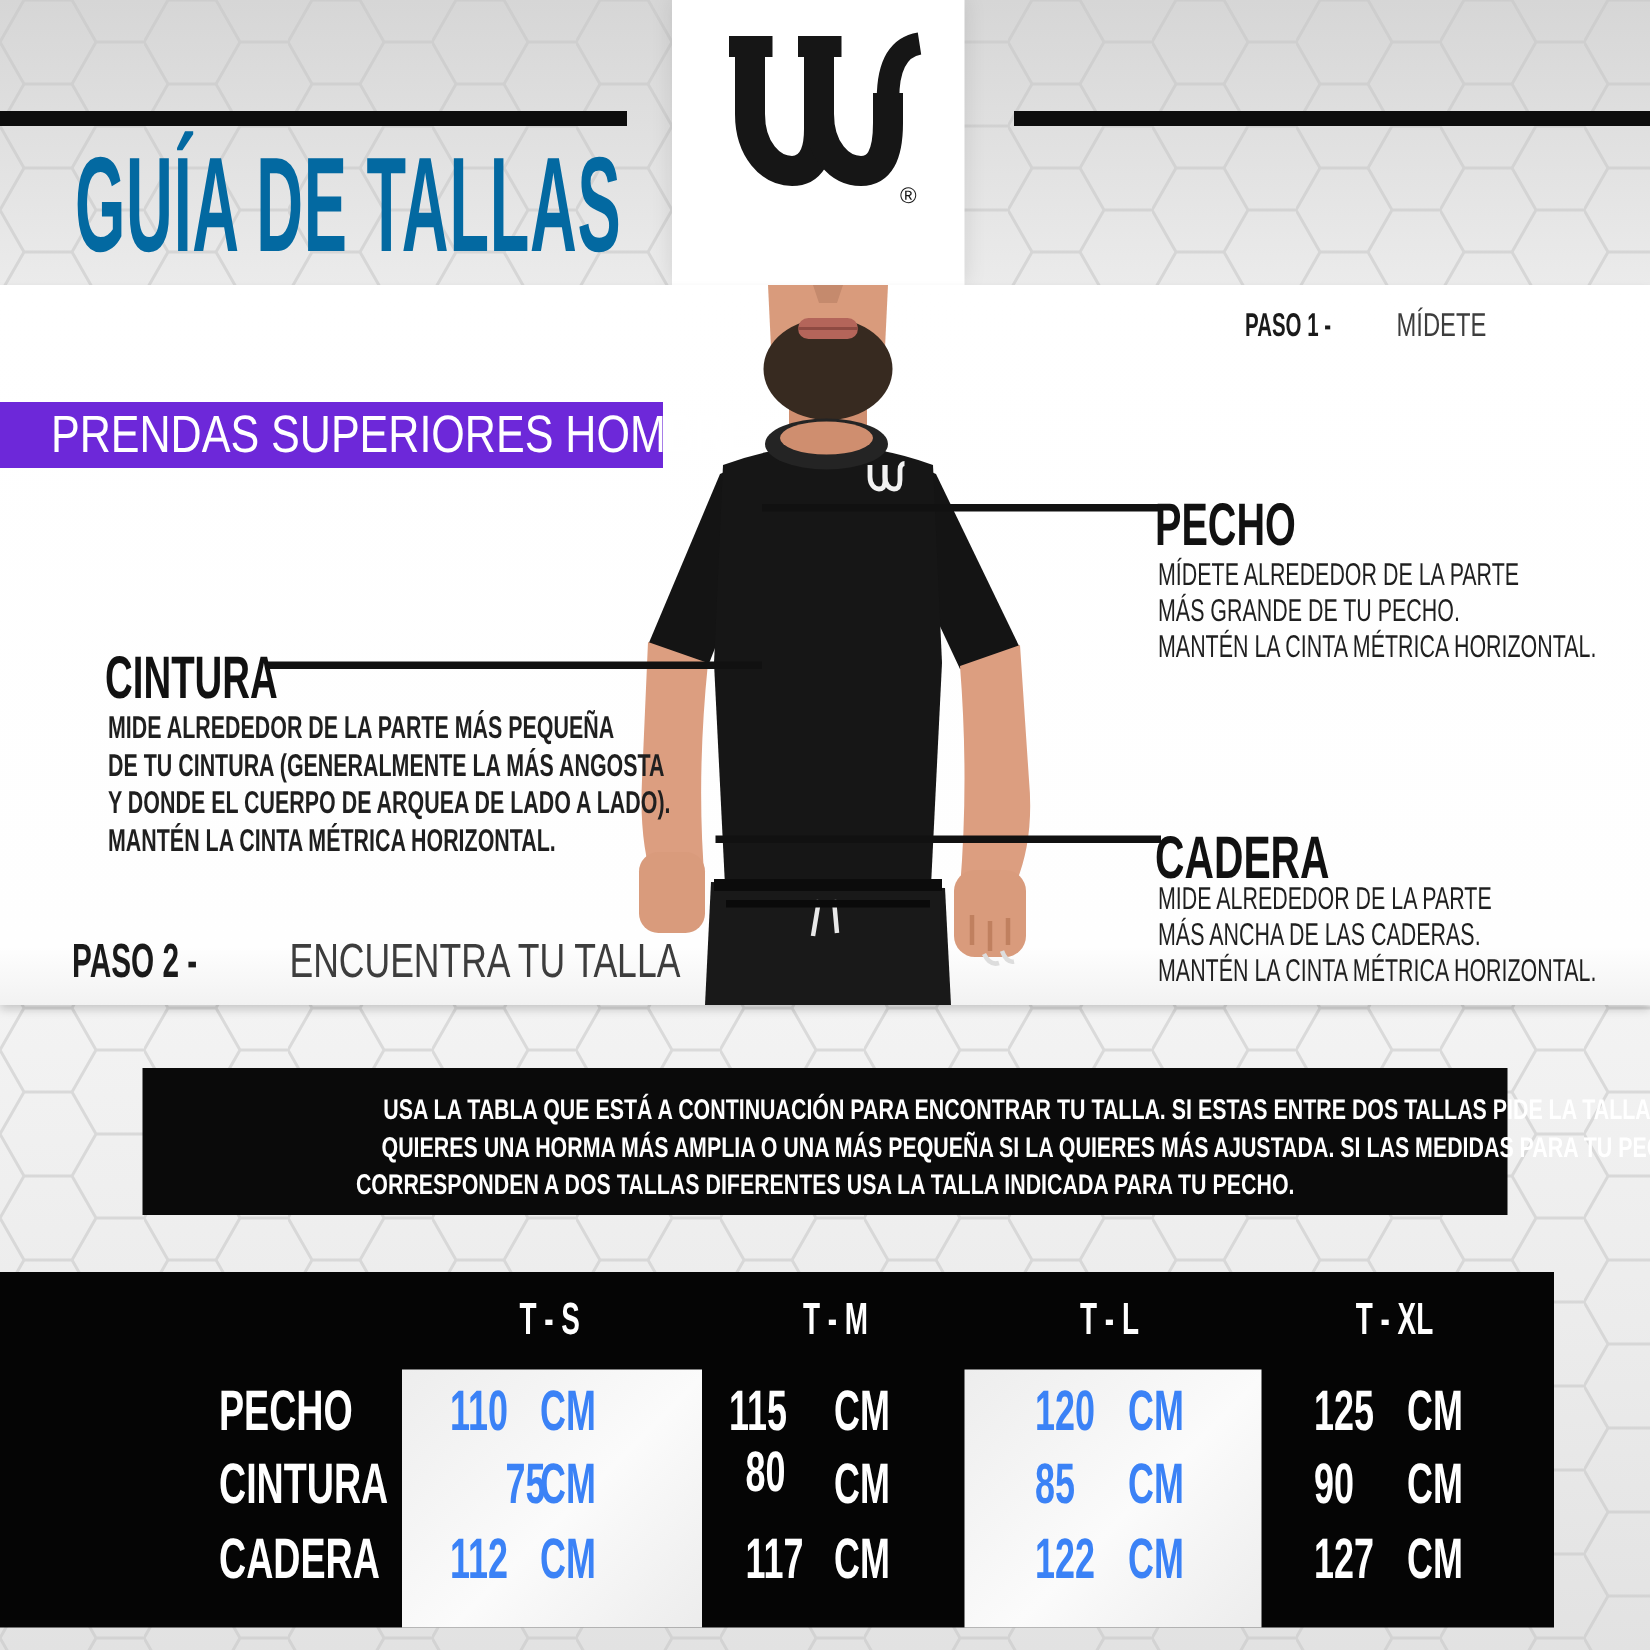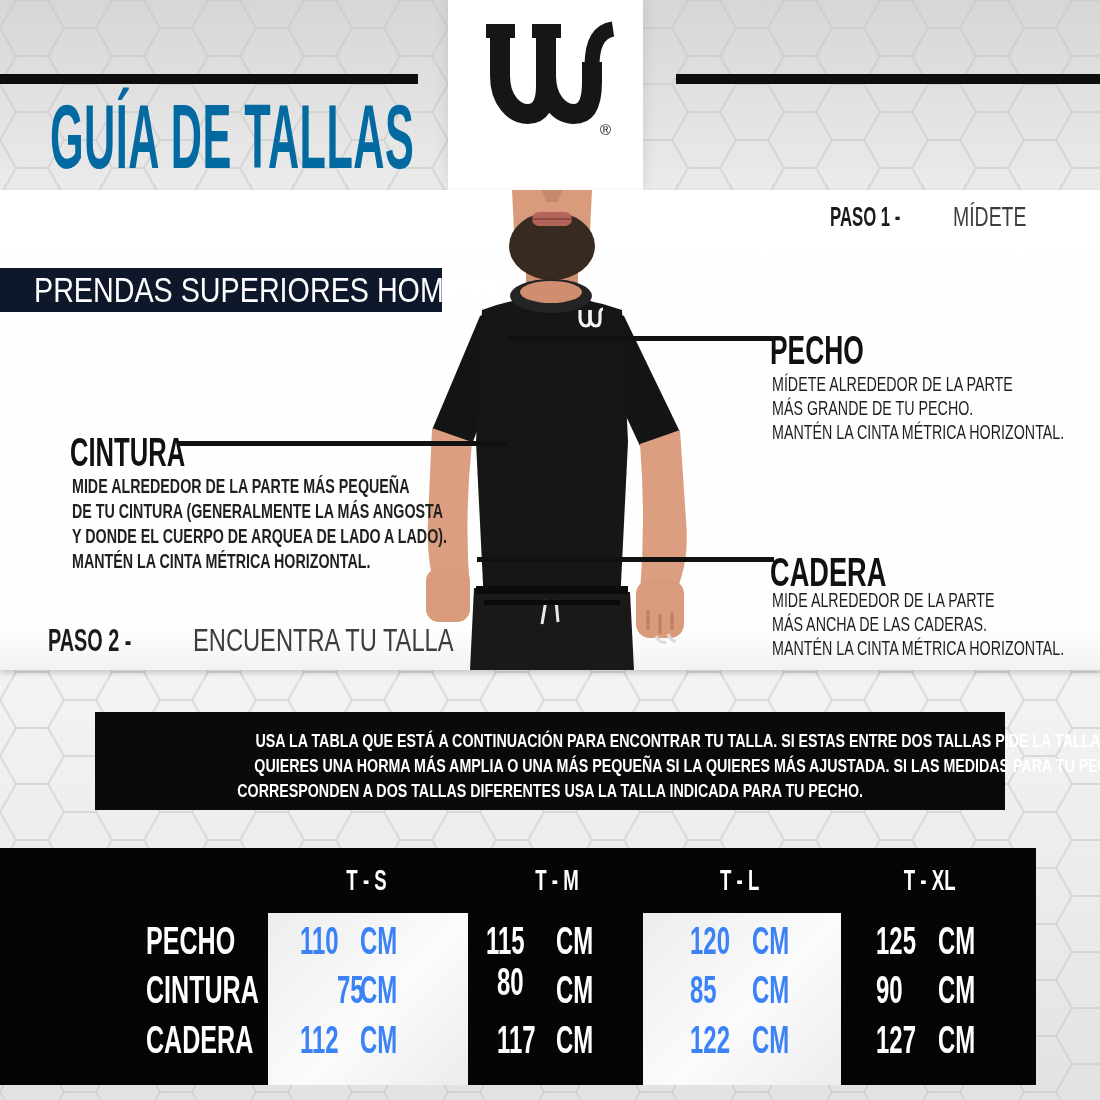--- a/index.html
+++ b/index.html
@@ -12,21 +12,21 @@
   .ptr{background:#111111;height:5px;}
   .h-big{font-weight:700;color:#0369a1;}
   .h-mid{font-weight:700;color:#111111;}
   .desc{font-size:21px;line-height:24px;color:#1f1f1f;font-weight:400;}
   .desc .cx{transform:scaleX(0.68);}
   .paso-b{font-weight:700;color:#1a1a1a;}
   .paso-l{font-weight:400;color:#3d3d3d;}
   .white-band{background:linear-gradient(180deg,#ffffff 0%,#fefefe 92%,#f2f2f2 100%);
               box-shadow:0 3px 6px rgba(0,0,0,0.18);}
   .wpanel{background:#ffffff;box-shadow:0 0 14px rgba(0,0,0,0.10);}
-  .banner{background:#0f172a;color:#ffffff;}
+  .banner{background:#6d28d9;color:#ffffff;}
   .instr{background:#0a0a0a;color:#ffffff;text-align:center;}
   .instr-line{font-size:19px;line-height:25px;font-weight:700;}
   .instr-line .cxc{transform:scaleX(0.75);}
   .tbl{background:#050505;}
   .tbl-h{font-size:30px;line-height:30px;font-weight:700;color:#ffffff;text-align:center;}
   .tbl-h .cxc{transform:scaleX(0.62);}
   .tbl-lab{font-size:38px;line-height:38px;font-weight:700;color:#ffffff;}
   .tbl-lab .cx{transform:scaleX(0.66);}
   .tbl-val{font-size:38px;line-height:38px;font-weight:700;}
   .tbl-val .cx{transform:scaleX(0.63);}
@@ -71,21 +71,21 @@
 
   <div class="abs bar" style="left:0;top:74px;width:418px;"></div>
   <div class="abs bar" style="left:676px;top:74px;width:424px;"></div>
 
   <div class="abs h-big" style="left:50px;top:92px;font-size:90px;line-height:90px;">
     <span class="cx" style="transform:scaleX(0.48);letter-spacing:1px;">GUÍA DE TALLAS</span>
   </div>
 
   <div class="abs white-band" style="left:0;top:190px;width:1100px;height:480px;"></div>
 
-  <div class="abs" style="left:830px;top:200px;font-size:27px;line-height:34px;">
+  <div class="abs" style="left:830px;top:200px;font-size:22px;line-height:34px;">
     <span class="cx paso-b" style="transform:scaleX(0.62);">PASO 1 -</span>
     <span class="cx paso-l" style="transform:scaleX(0.72);margin-left:2px;">MÍDETE</span>
   </div>
 
   <div class="abs banner" style="left:0;top:268px;width:442px;height:44px;font-size:35px;line-height:44px;">
     <span class="cx" style="transform:scaleX(0.82);margin-left:34px;font-weight:400;">PRENDAS SUPERIORES HOMBRE</span>
   </div>
 
   <svg class="abs" style="left:420px;top:190px;" width="352" height="480" viewBox="0 0 352 480">
 

